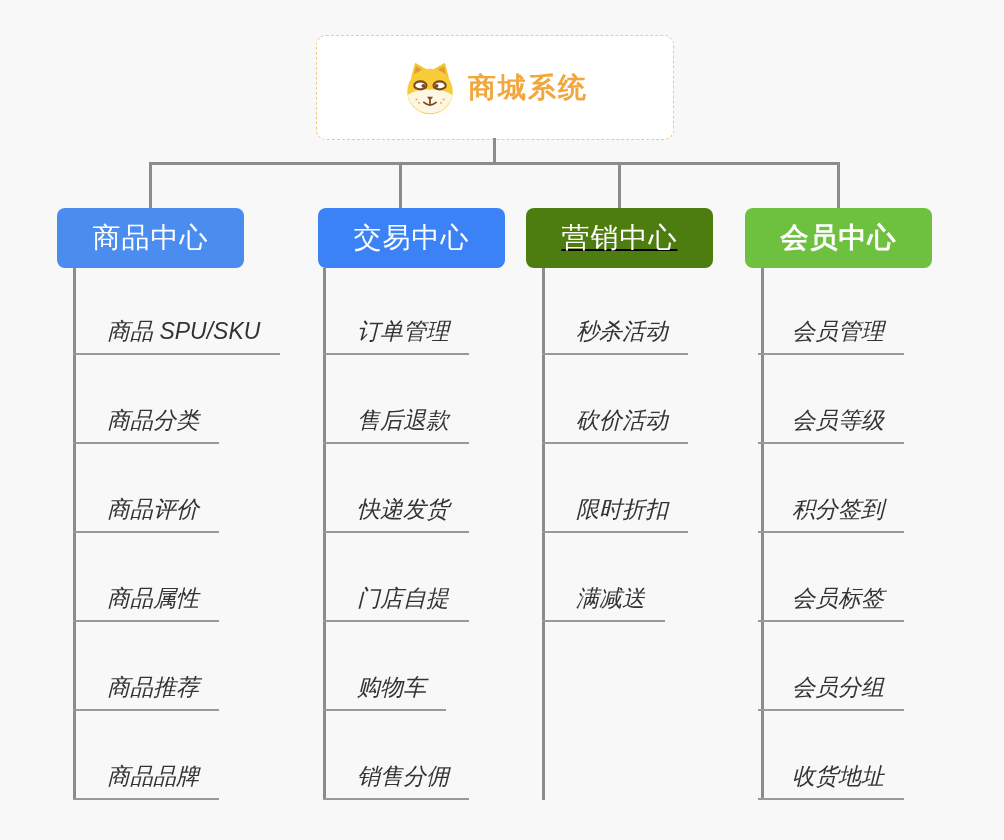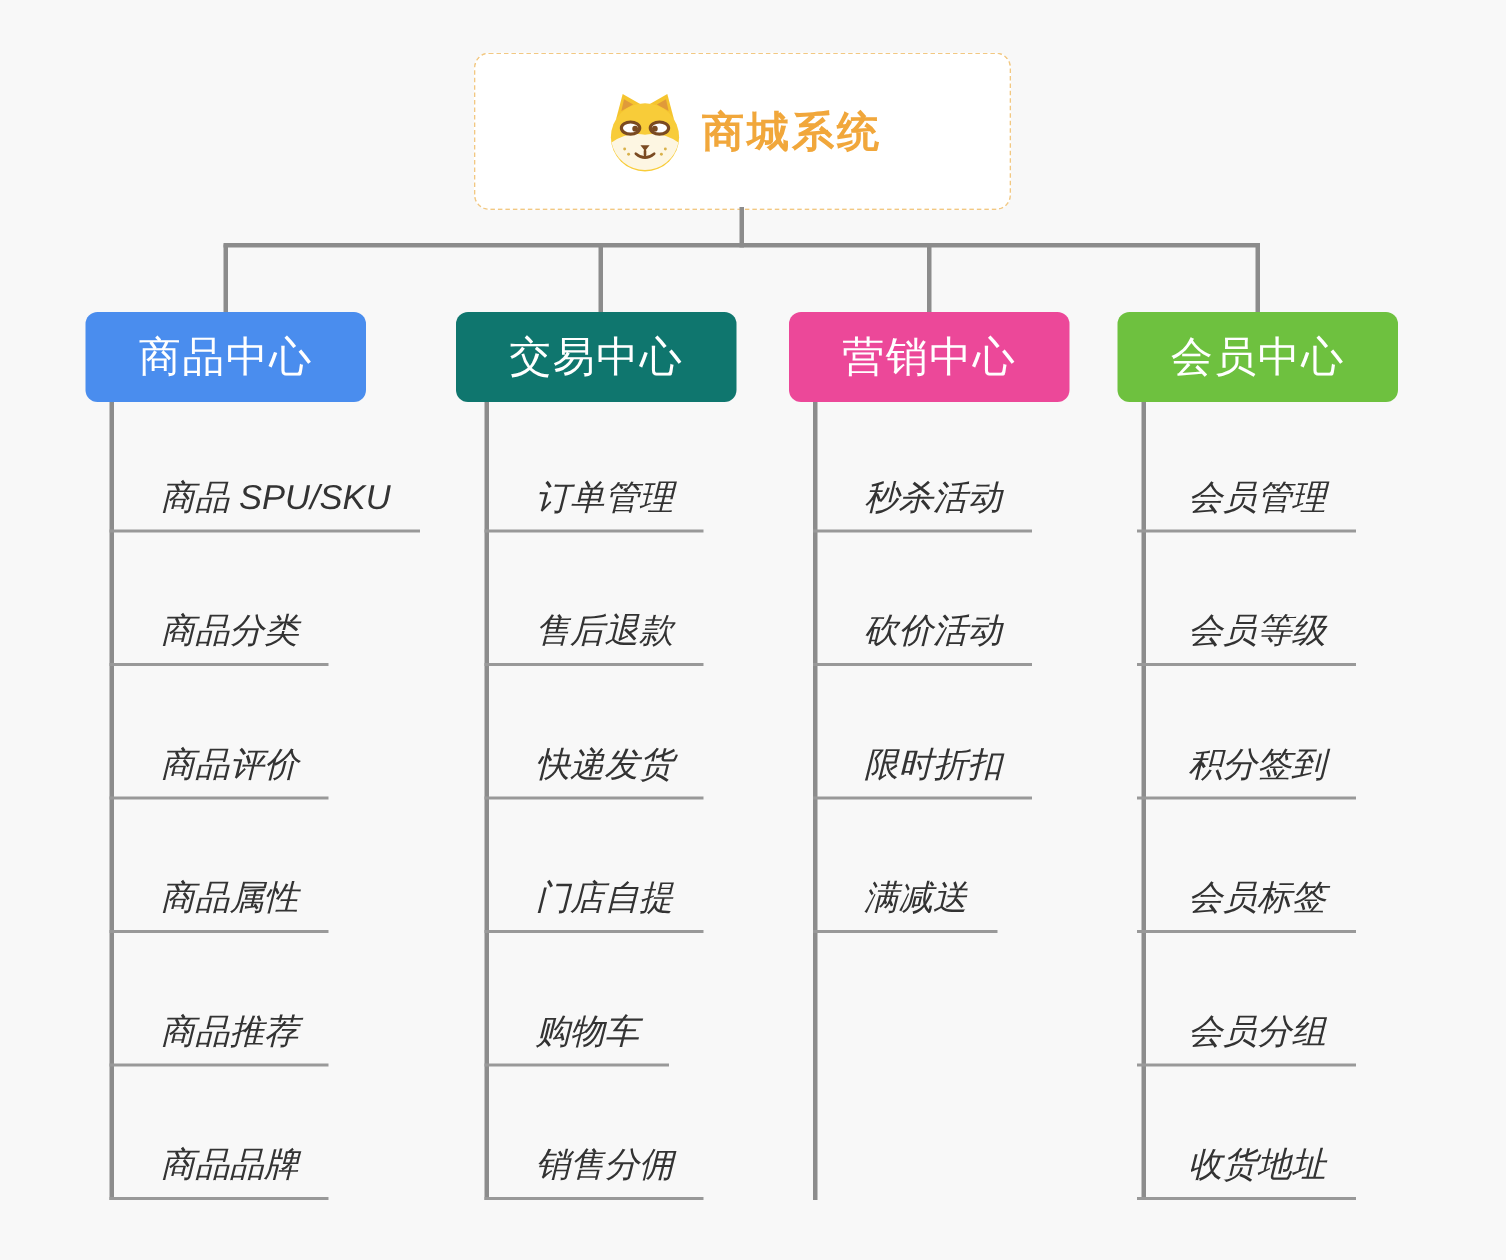--- a/index.html
+++ b/index.html
@@ -99,21 +99,21 @@
   </div>
 
   <div class="slot">
     <div class="leaf">商品品牌</div>
   </div>
 </div>
   </div>
 
   <div class="branch">
     <div class="drop" style="left: 399px;"></div>
-    <div class="branch-box" style="left: 304px; background: #0f766e;">
+    <div class="branch-box" style="left: 318px; background: #3b82f6;">
       <span class="branch-label">交易中心</span>
     </div>
     <div class="vline" style="left: 323px;"></div>
     <div class="items" style="left: 323px;">
   <div class="slot">
     <div class="leaf">订单管理</div>
   </div>
 
   <div class="slot">
     <div class="leaf">售后退款</div>
@@ -132,21 +132,21 @@
   </div>
 
   <div class="slot">
     <div class="leaf">销售分佣</div>
   </div>
 </div>
   </div>
 
   <div class="branch">
     <div class="drop" style="left: 618px;"></div>
-    <div class="branch-box" style="left: 526px; background: #ec4899;">
+    <div class="branch-box" style="left: 526px; background: #4d7c0f; text-decoration: underline;">
       <span class="branch-label">营销中心</span>
     </div>
     <div class="vline" style="left: 542px;"></div>
     <div class="items" style="left: 542px;">
 
   <div class="slot">
     <div class="leaf">秒杀活动</div>
   </div>
 
 
@@ -159,21 +159,21 @@
   </div>
 
   <div class="slot">
     <div class="leaf">满减送</div>
   </div>
 </div>
   </div>
 
   <div class="branch">
     <div class="drop" style="left: 837px;"></div>
-    <div class="branch-box" style="left: 745px; background: rgb(110, 193, 63);">
+    <div class="branch-box" style="left: 745px; background: rgb(110, 193, 63); font-weight: bold;">
       <span class="branch-label">会员中心</span>
     </div>
     <div class="vline" style="left: 761px;"></div>
     <div class="items" style="left: 758px;">
   <div class="slot">
     <div class="leaf">会员管理</div>
   </div>
 
   <div class="slot">
     <div class="leaf">会员等级</div>

